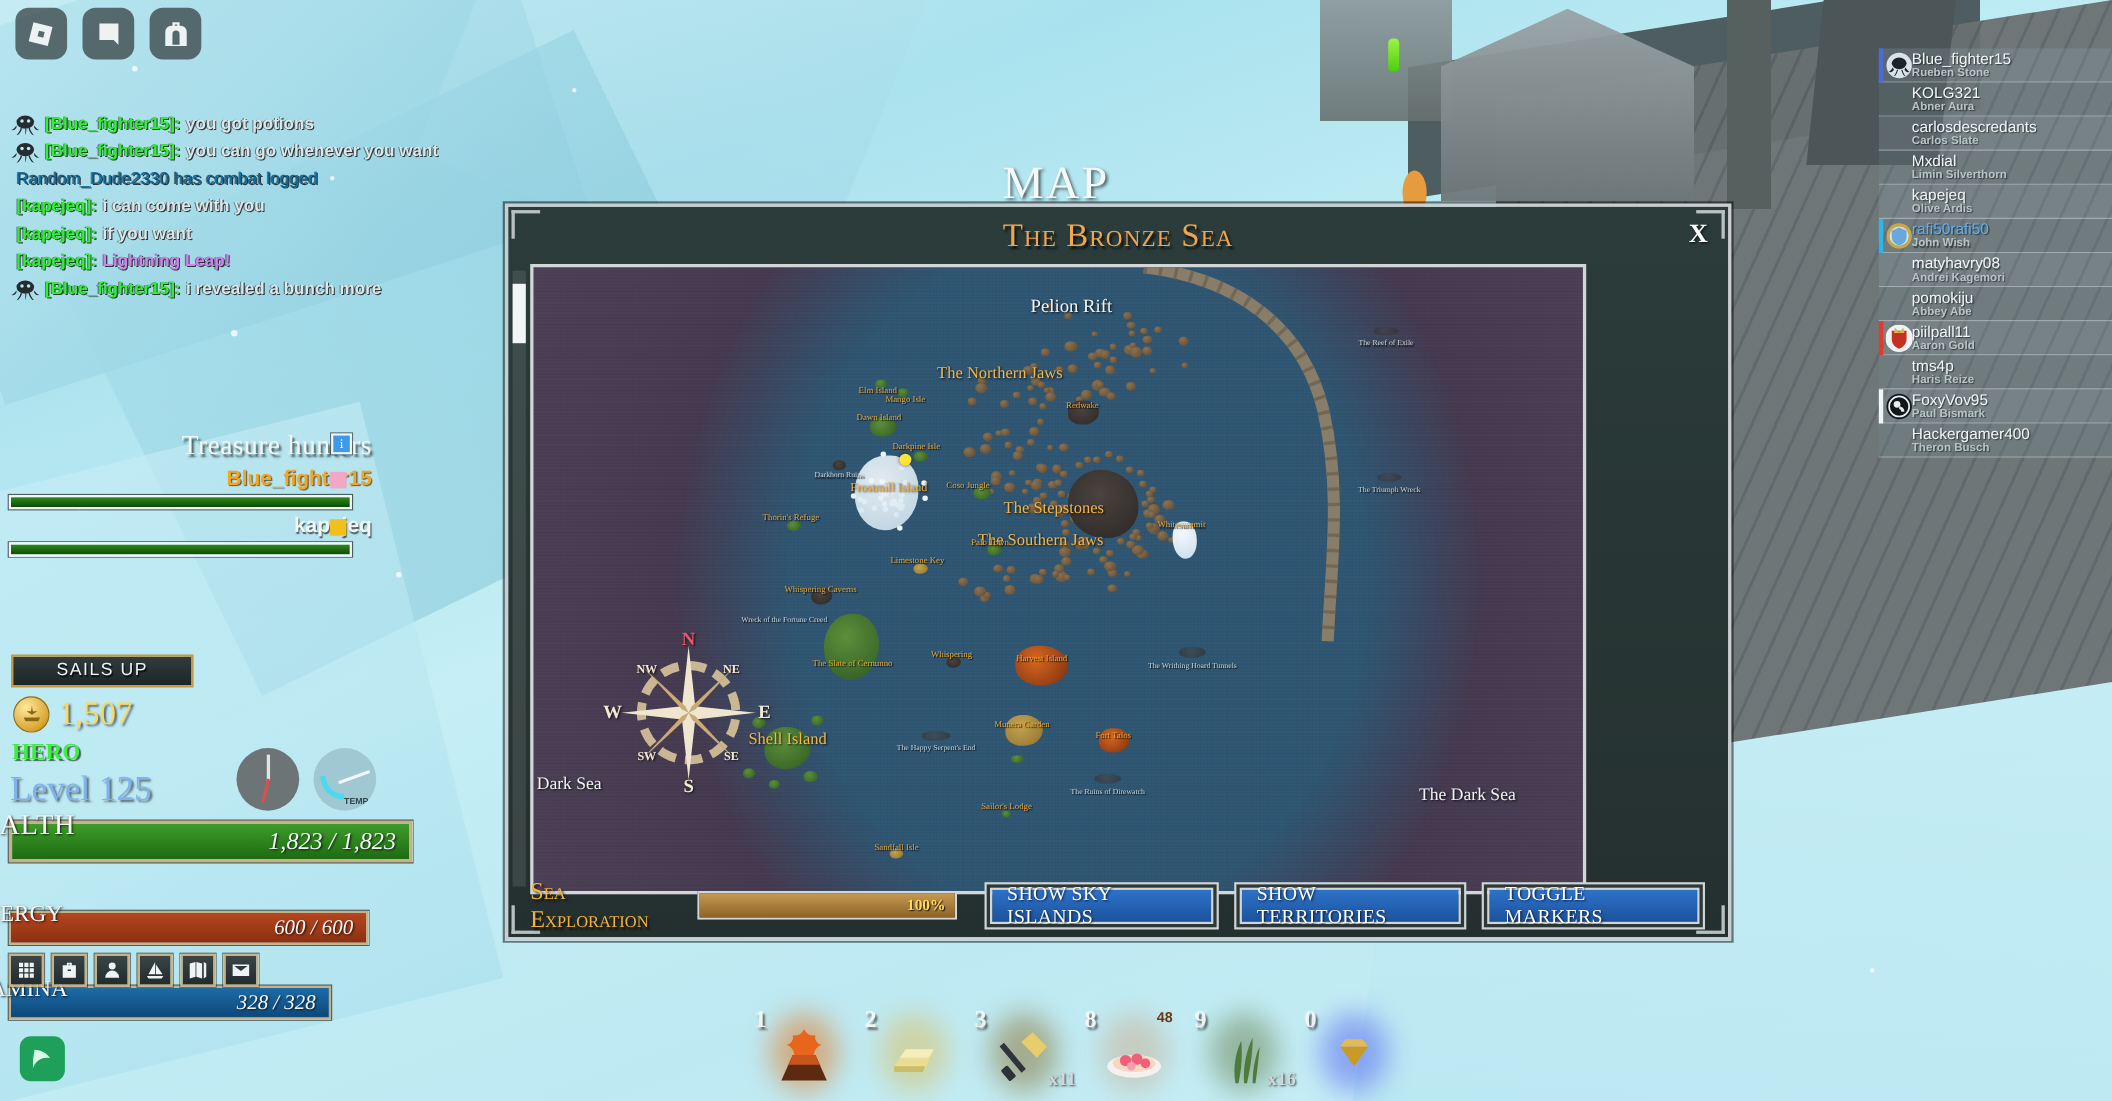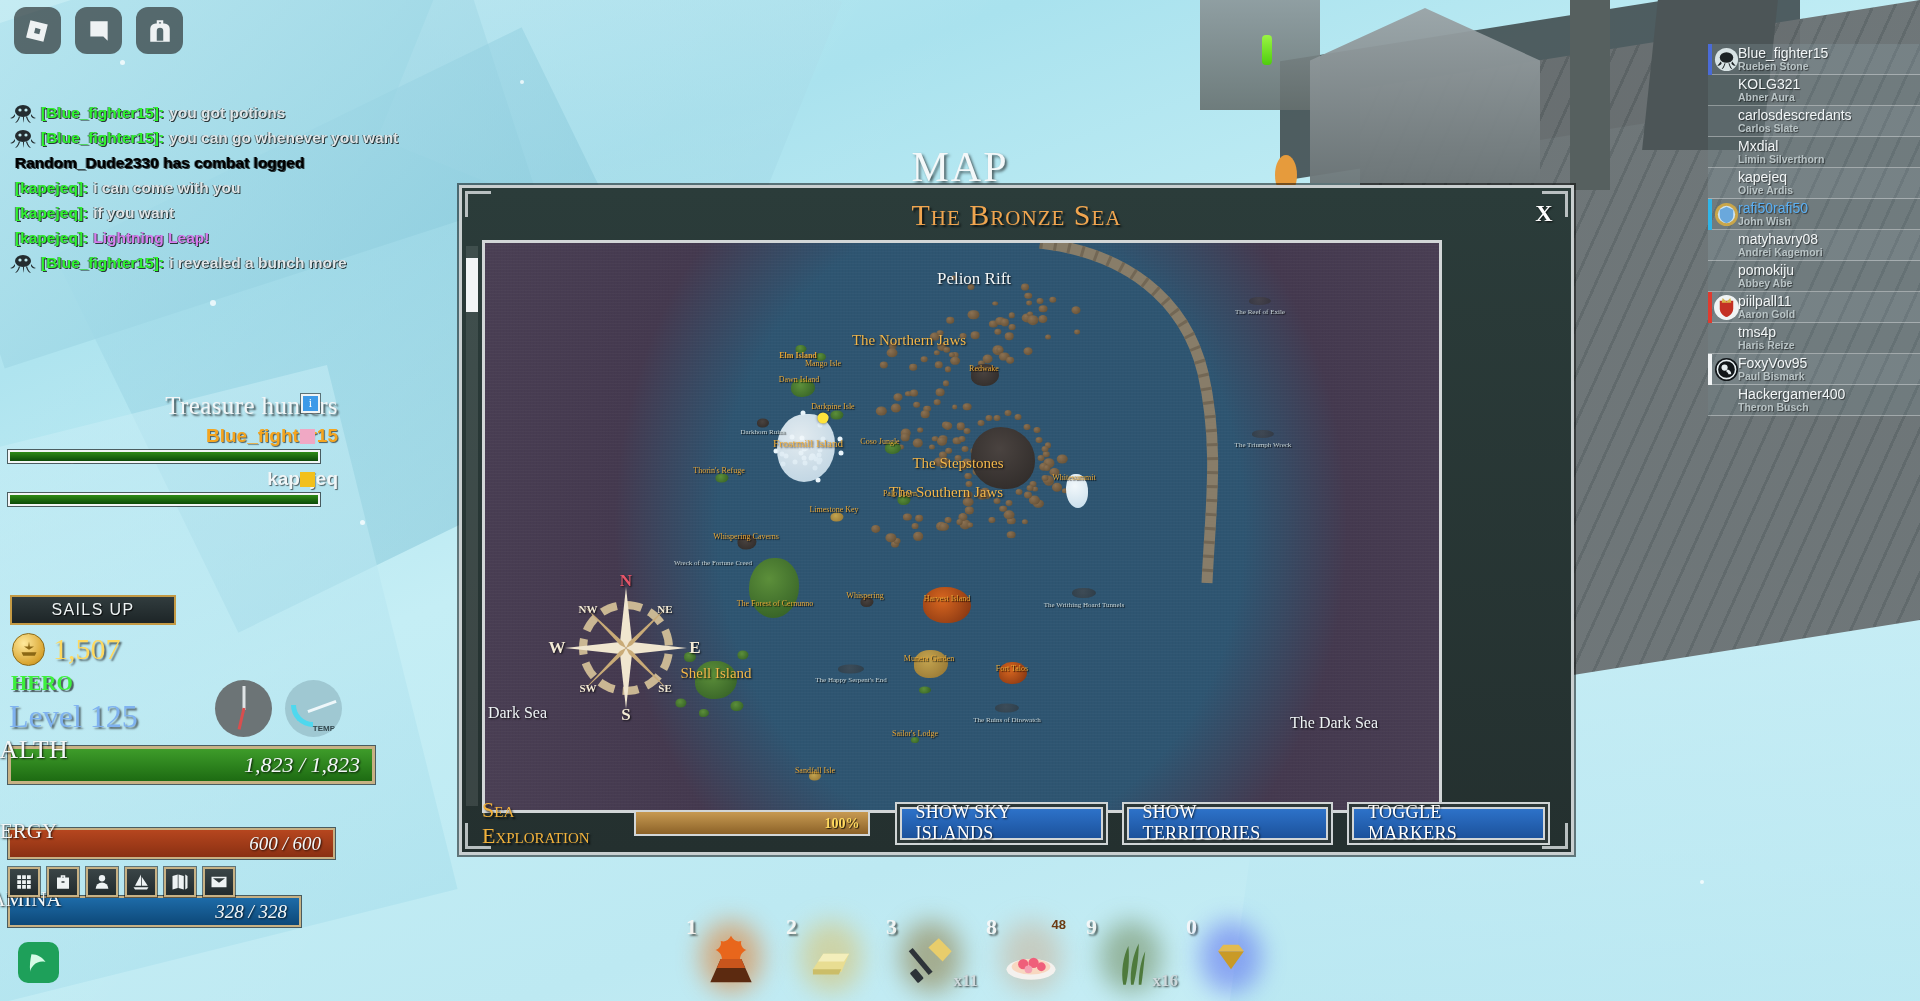--- a/index.html
+++ b/index.html
@@ -74,21 +74,21 @@
     font-family:"Liberation Sans", sans-serif;
     font-size:15.5px; line-height:25px; font-weight:700;
     color:#e9eef0; white-space:nowrap;
     text-shadow:1px 1px 0 rgba(0,0,0,.75), -1px 0 0 rgba(0,0,0,.45);
     display:flex; align-items:center; gap:5px;
   }
   .chat-badge { width:26px; height:20px; display:inline-block; opacity:.95; }
   .chat-badge svg { width:26px; height:20px; fill:#1d2326; }
   .nm-green { color:#2ff32f; font-weight:700; }
   .msg { color:#dfe6e8; font-weight:600; }
-  .sys-cyan { color:#000000; font-weight:700; }
+  .sys-cyan { color:#0369a1; font-weight:400; }
   .msg-purple { color:#d67ff0; font-weight:700; }
 
   
   .hunters { position:absolute; left:8px; top:392px; width:330px; z-index:30;text-align:right; }
   .hunters-title {
     font-family:"Liberation Serif", serif; font-size:25px; color:#f2f6f7;
     text-shadow:2px 2px 2px rgba(0,0,0,.65); letter-spacing:.4px;
   }
   .info-btn {
     position:absolute; right:18px; top:2px; width:19px; height:19px;
@@ -925,40 +925,40 @@
     <div class="player-dot" style="left:338px;top:175px;"></div>
 
     <div id="map-labels-root">
         <div class="lbl lbl-big" style="left: 489px; top: 36px;">Pelion Rift</div>
         <div class="lbl lbl-major" style="left: 424px; top: 97px;">The Northern Jaws</div>
         <div class="lbl lbl-major" style="left: 461px; top: 249px;">The Southern Jaws</div>
         <div class="lbl lbl-major" style="left: 473px; top: 220px;">The Stepstones</div>
         <div class="lbl lbl-major" style="left: 231px; top: 430px;">Shell Island</div>
         <div class="lbl lbl-dark" style="left: 849px; top: 480px;">The Dark Sea</div>
         <div class="lbl lbl-dark" style="left: 18px; top: 470px;">The Dark Sea</div>
-        <div class="lbl lbl-small" style="left: 313px; top: 112px; font-weight: bold;">Elm Island</div>
+        <div class="lbl lbl-small" style="left: 313px; top: 112px;">Elm Island</div>
         <div class="lbl lbl-small" style="left: 338px; top: 120px;">Mango Isle</div>
         <div class="lbl lbl-small" style="left: 314px; top: 136px;">Dawn Island</div>
         <div class="lbl lbl-small" style="left: 348px; top: 163px;">Darkpine Isle</div>
         <div class="lbl lbl-grey" style="left: 278px; top: 172px;">Darkhorn Ruins</div>
         <div class="lbl lbl-small" style="left: 499px; top: 125px;">Redwake</div>
         <div class="lbl lbl-grey" style="left: 775px; top: 52px;">The Reef of Exile</div>
         <div class="lbl lbl-grey" style="left: 778px; top: 185px;">The Triumph Wreck</div>
         <div class="lbl lbl-mid" style="left: 323px; top: 200px;">Frostmill Island</div>
         <div class="lbl lbl-small" style="left: 395px; top: 198px;">Coso Jungle</div>
         <div class="lbl lbl-small" style="left: 589px; top: 234px;">Whitesummit</div>
         <div class="lbl lbl-small" style="left: 234px; top: 227px;">Thorin's Refuge</div>
         <div class="lbl lbl-small" style="left: 415px; top: 250px;">Palo Town</div>
         <div class="lbl lbl-small" style="left: 349px; top: 266px;">Limestone Key</div>
         <div class="lbl lbl-small" style="left: 261px; top: 293px;">Whispering Caverns</div>
         <div class="lbl lbl-grey" style="left: 228px; top: 303px;">Wreck of the Fortune Creed</div>
         <div class="lbl lbl-small" style="left: 380px; top: 352px;">Whispering</div>
         <div class="lbl lbl-small" style="left: 462px; top: 355px;">Harvest Island</div>
         <div class="lbl lbl-grey" style="left: 599px; top: 345px;">The Writhing Hoard Tunnels</div>
-        <div class="lbl lbl-small" style="left: 290px; top: 360px;">The Forest of Cernunno</div>
+        <div class="lbl lbl-small" style="left: 290px; top: 360px;">The Slate of Cernunno</div>
         <div class="lbl lbl-grey" style="left: 366px; top: 420px;">The Happy Serpent's End</div>
         <div class="lbl lbl-small" style="left: 444px; top: 415px;">Munera Garden</div>
         <div class="lbl lbl-small" style="left: 527px; top: 425px;">Fort Talos</div>
         <div class="lbl lbl-grey" style="left: 522px; top: 460px;">The Ruins of Direwatch</div>
         <div class="lbl lbl-small" style="left: 430px; top: 490px;">Sailor's Lodge</div>
         <div class="lbl lbl-small" style="left: 330px; top: 527px;">Sandfall Isle</div>
       </div>
 
     <div class="rose">
       <div class="rose-ring"></div>

